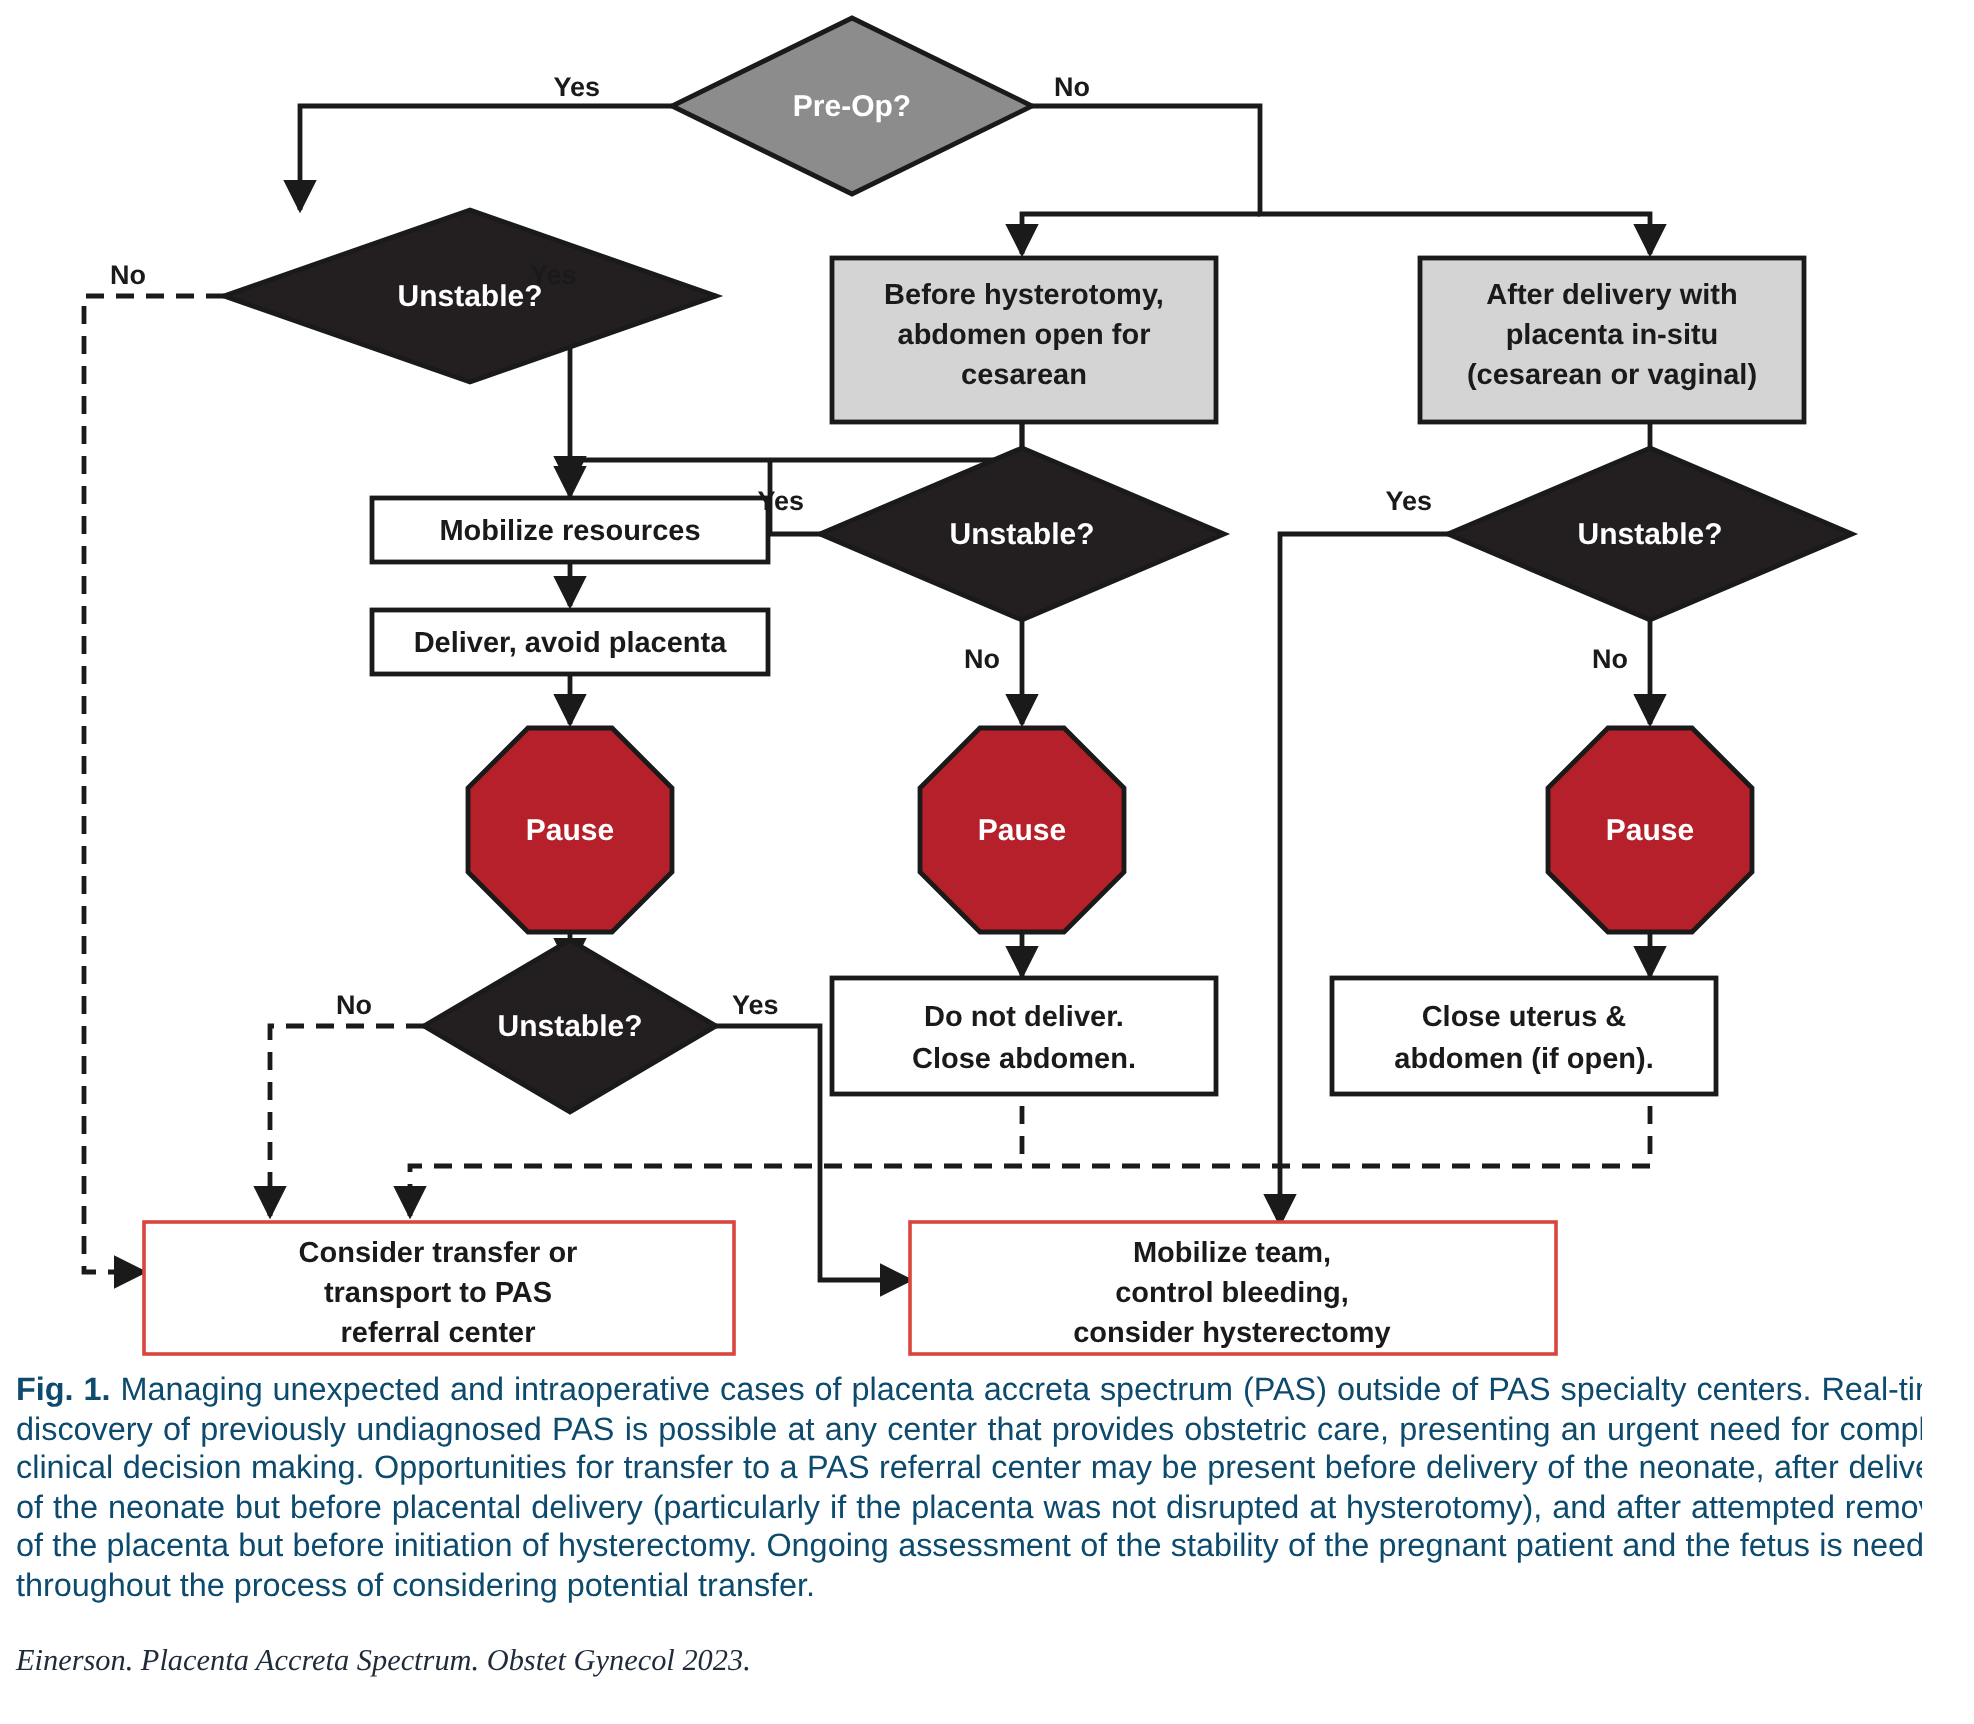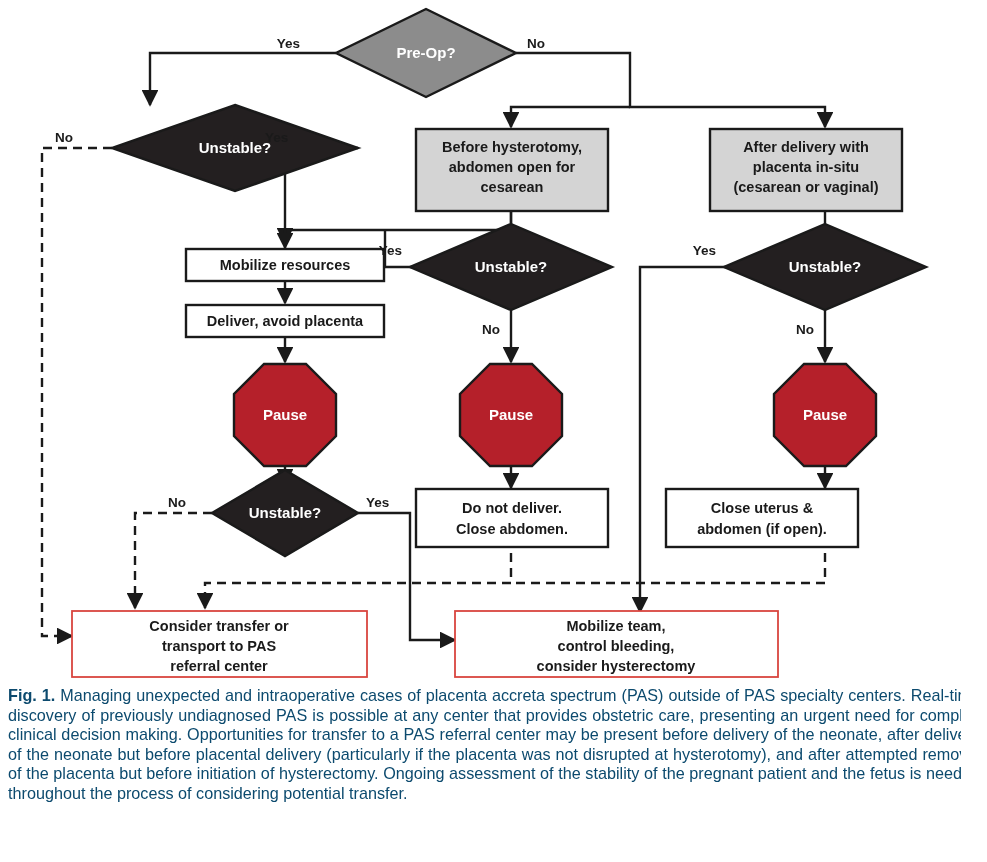--- a/index.html
+++ b/index.html
@@ -175,14 +175,15 @@
     <text class="edgeLabel" x="814" y="334" text-anchor="end">No</text>
     <text class="edgeLabel" x="186" y="507" text-anchor="end">No</text>
     <text class="edgeLabel" x="366" y="507" text-anchor="start">Yes</text>
   </svg>
 
   <div class="caption">
     <b>Fig. 1.</b>
     <span>Managing unexpected and intraoperative cases of placenta accreta spectrum (PAS) outside of PAS specialty centers. Real-time discovery of previously undiagnosed PAS is possible at any center that provides obstetric care, presenting an urgent need for complex clinical decision making. Opportunities for transfer to a PAS referral center may be present before delivery of the neonate, after delivery of the neonate but before placental delivery (particularly if the placenta was not disrupted at hysterotomy), and after attempted removal of the placenta but before initiation of hysterectomy. Ongoing assessment of the stability of the pregnant patient and the fetus is needed throughout the process of considering potential transfer.</span>
   </div>
 
+  <div class="cite">Einerson. Placenta Accreta Spectrum. Obstet Gynecol 2023.</div>
 
 </div>
 
 </body></html>

